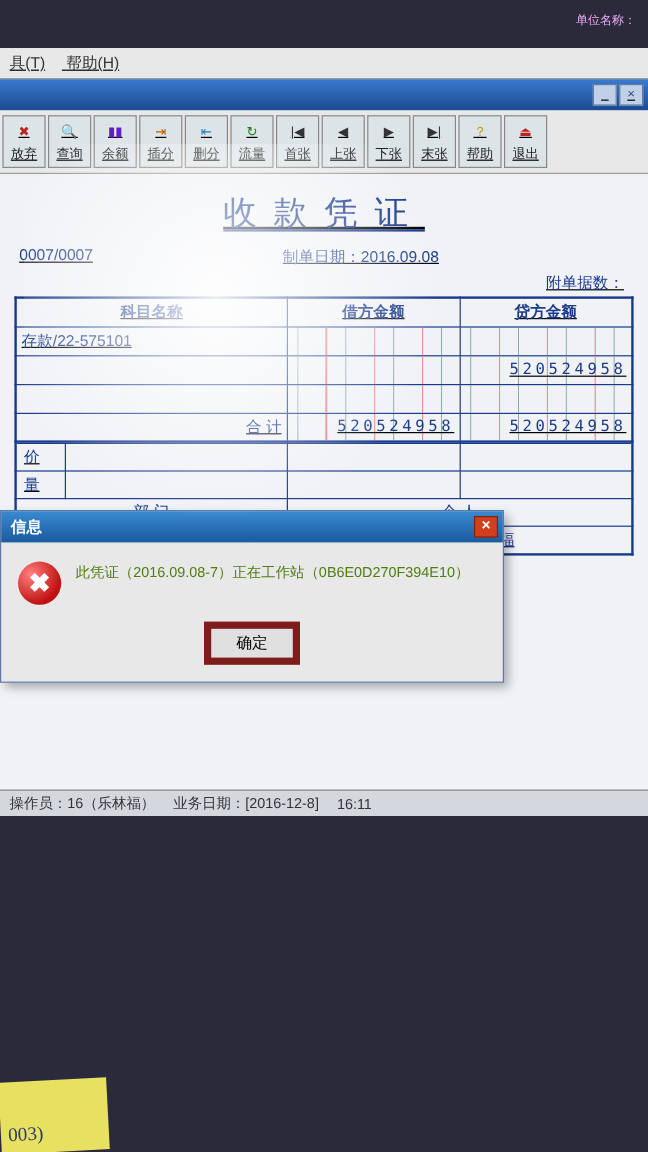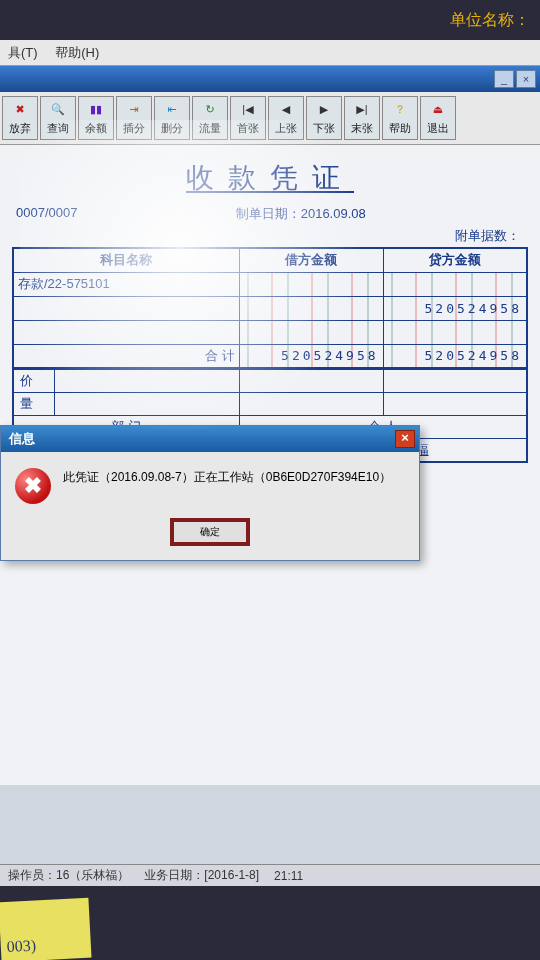--- a/index.html
+++ b/index.html
@@ -16,30 +16,31 @@
   .frame {
     position: absolute;
     top: 0; left: 0; right: 0; bottom: 0;
     background: #2a2a3a;
   }
   .screen {
     position: absolute;
     top: 40px;
     left: 0;
     width: 540px;
-    height: 846px;
+    height: 640px;
     background: #d0d6e0;
     overflow: hidden;
+    text-decoration: underline;
   }
   .top-label {
     position: absolute;
     top: 10px;
     right: 10px;
-    color: #eab308;
-    font-size: 16px;
+    color: #f0abfc;
+    font-size: 10px;
   }
   
   .menubar {
     height: 26px;
     background: #e8e8e8;
     border-bottom: 1px solid #999;
     padding: 4px 8px;
     color: #333;
   }
   .menubar span { margin-right: 14px; cursor: default; }
@@ -219,34 +220,34 @@
     color: #fff;
     display: flex;
     align-items: center;
     justify-content: center;
     font-size: 22px;
     font-weight: bold;
     flex-shrink: 0;
   }
   .dialog-msg {
     font-size: 12px;
-    color: #000000;
+    color: #4d7c0f;
     line-height: 1.5;
     word-break: break-all;
   }
   .dialog-btn-row {
     text-align: center;
     padding: 4px 0 14px 0;
   }
   .ok-btn {
     min-width: 80px;
     padding: 3px 14px;
     background: #e0e0e0;
-    border: 4px solid #7f1d1d;
-    font-size: 10px;
+    border: 6px solid #7f1d1d;
+    font-size: 13px;
     cursor: pointer;
   }
   
   .statusbar {
     position: absolute;
     bottom: 0;
     left: 0; right: 0;
     height: 22px;
     background: #d4d8de;
     border-top: 1px solid #888;
@@ -439,20 +440,20 @@
           </div>
         </div>
         <div class="dialog-btn-row">
           <button class="ok-btn">确定</button>
         </div>
       </div>
     </div>
 
     <div class="statusbar">
       <span>操作员：16（乐林福）</span>
-      <span>业务日期：[2016-1-8]</span>
-      <span>21:11</span>
+      <span>业务日期：[2016-12-8]</span>
+      <span>16:11</span>
     </div>
   </div>
 
   <div class="glare"></div>
   <div class="sticky">003)</div>
 </div>
 
 </body></html>

